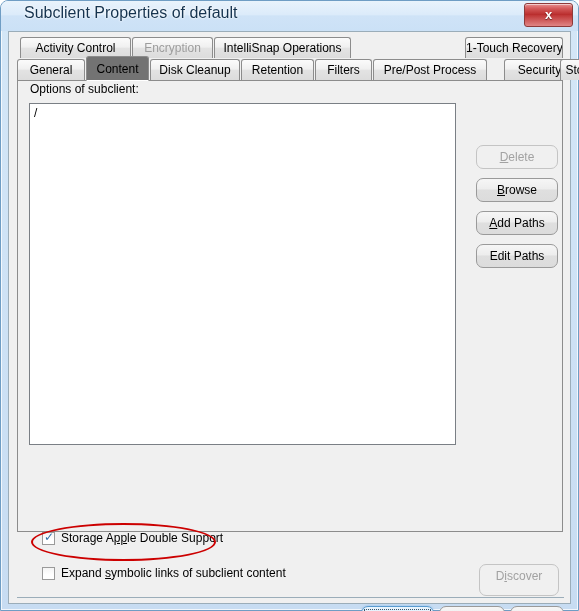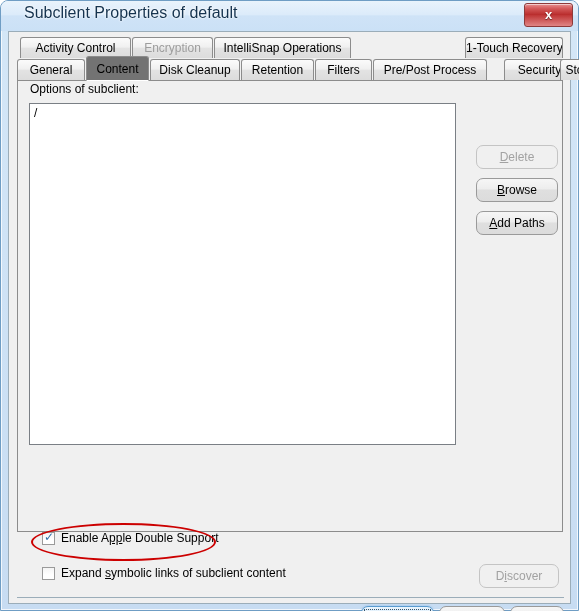--- a/index.html
+++ b/index.html
@@ -256,21 +256,21 @@
     left: 22px;
     top: 491px;
     width: 181px;
     height: 34px;
     border: 2px solid #cc0000;
     border-radius: 50%;
     pointer-events: none;
   }
 
   
-  #btn-discover { left: 470px; top: 532px; width: 80px; height: 24px; }
+  #btn-discover { left: 470px; top: 532px; width: 80px; height: 32px; }
 
   
   .hsep {
     position: absolute;
     left: 8px;
     top: 565px;
     width: 547px;
     height: 1px;
     background: #9badb9;
   }
@@ -317,26 +317,27 @@
 
     <div class="lbl-contents">Options of subclient:</div>
 
     <div class="listbox">
       <div class="listitem">/</div>
     </div>
 
     <div class="btn disabled" id="btn-delete"><u>D</u><span>elete</span></div>
     <div class="btn" id="btn-browse"><u>B</u><span>rowse</span></div>
     <div class="btn" id="btn-addpaths"><u>A</u><span>dd Paths</span></div>
+    <div class="btn" id="btn-editpaths">Edit Paths</div>
 
     <div class="chkrow" id="chk-appledouble">
       <div class="cbox">
         <span class="tick">✓</span>
       </div>
-      <div class="chklabel"><span>Enable A</span><u>pp</u><span>le Double Support</span></div>
+      <div class="chklabel"><span>Storage A</span><u>pp</u><span>le Double Support</span></div>
     </div>
 
     <div class="chkrow" id="chk-symlinks">
       <div class="cbox"></div>
       <div class="chklabel"><span>Expand </span><u>s</u><span>ymbolic links of subclient content</span></div>
     </div>
 
     <div class="ellipse"></div>
 
     <div class="btn disabled" id="btn-discover">D<u>i</u><span>scover</span></div>

